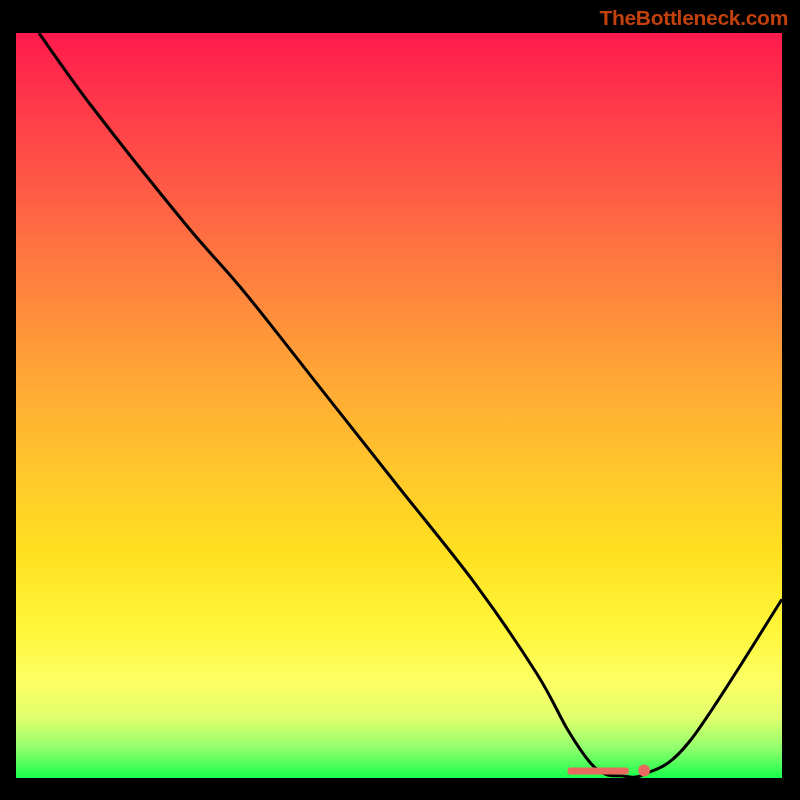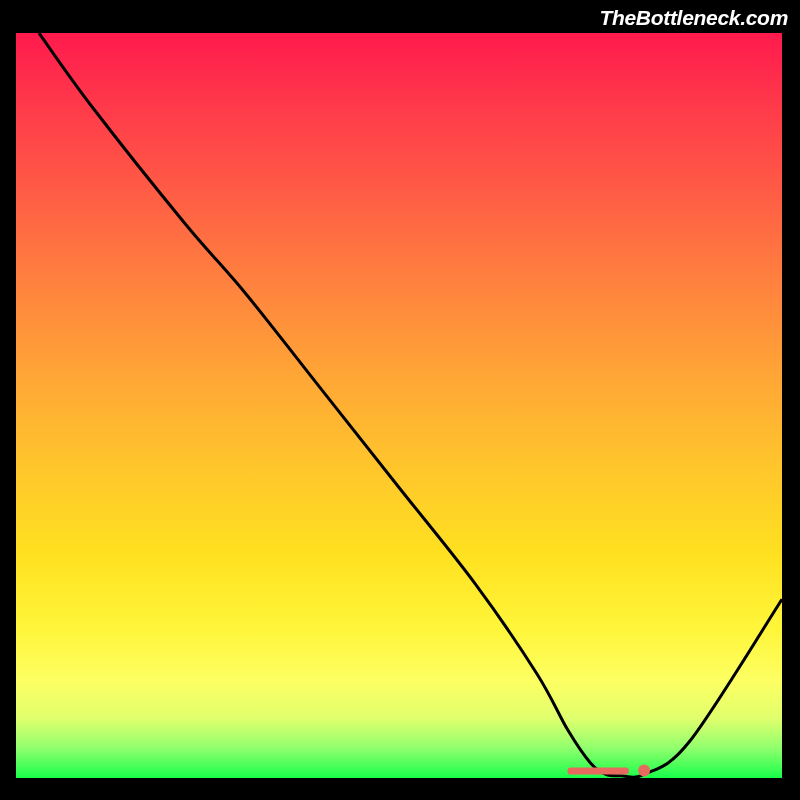--- a/index.html
+++ b/index.html
@@ -7,25 +7,24 @@
     width: 800px;
     height: 800px;
     background: #000;
     position: relative;
     font-family: Arial, Helvetica, sans-serif;
   }
   .watermark {
     position: absolute;
     top: 6px;
     right: 12px;
-    color: #ffffff;
+    color: #c2410c;
     font-size: 21px;
     font-weight: bold;
     letter-spacing: -0.3px;
-    font-style: italic;
   }
   .plot-area {
     position: absolute;
     left: 16px;
     top: 33px;
     width: 766px;
     height: 745px;
   }
   .gradient-bg {
     position: absolute;

